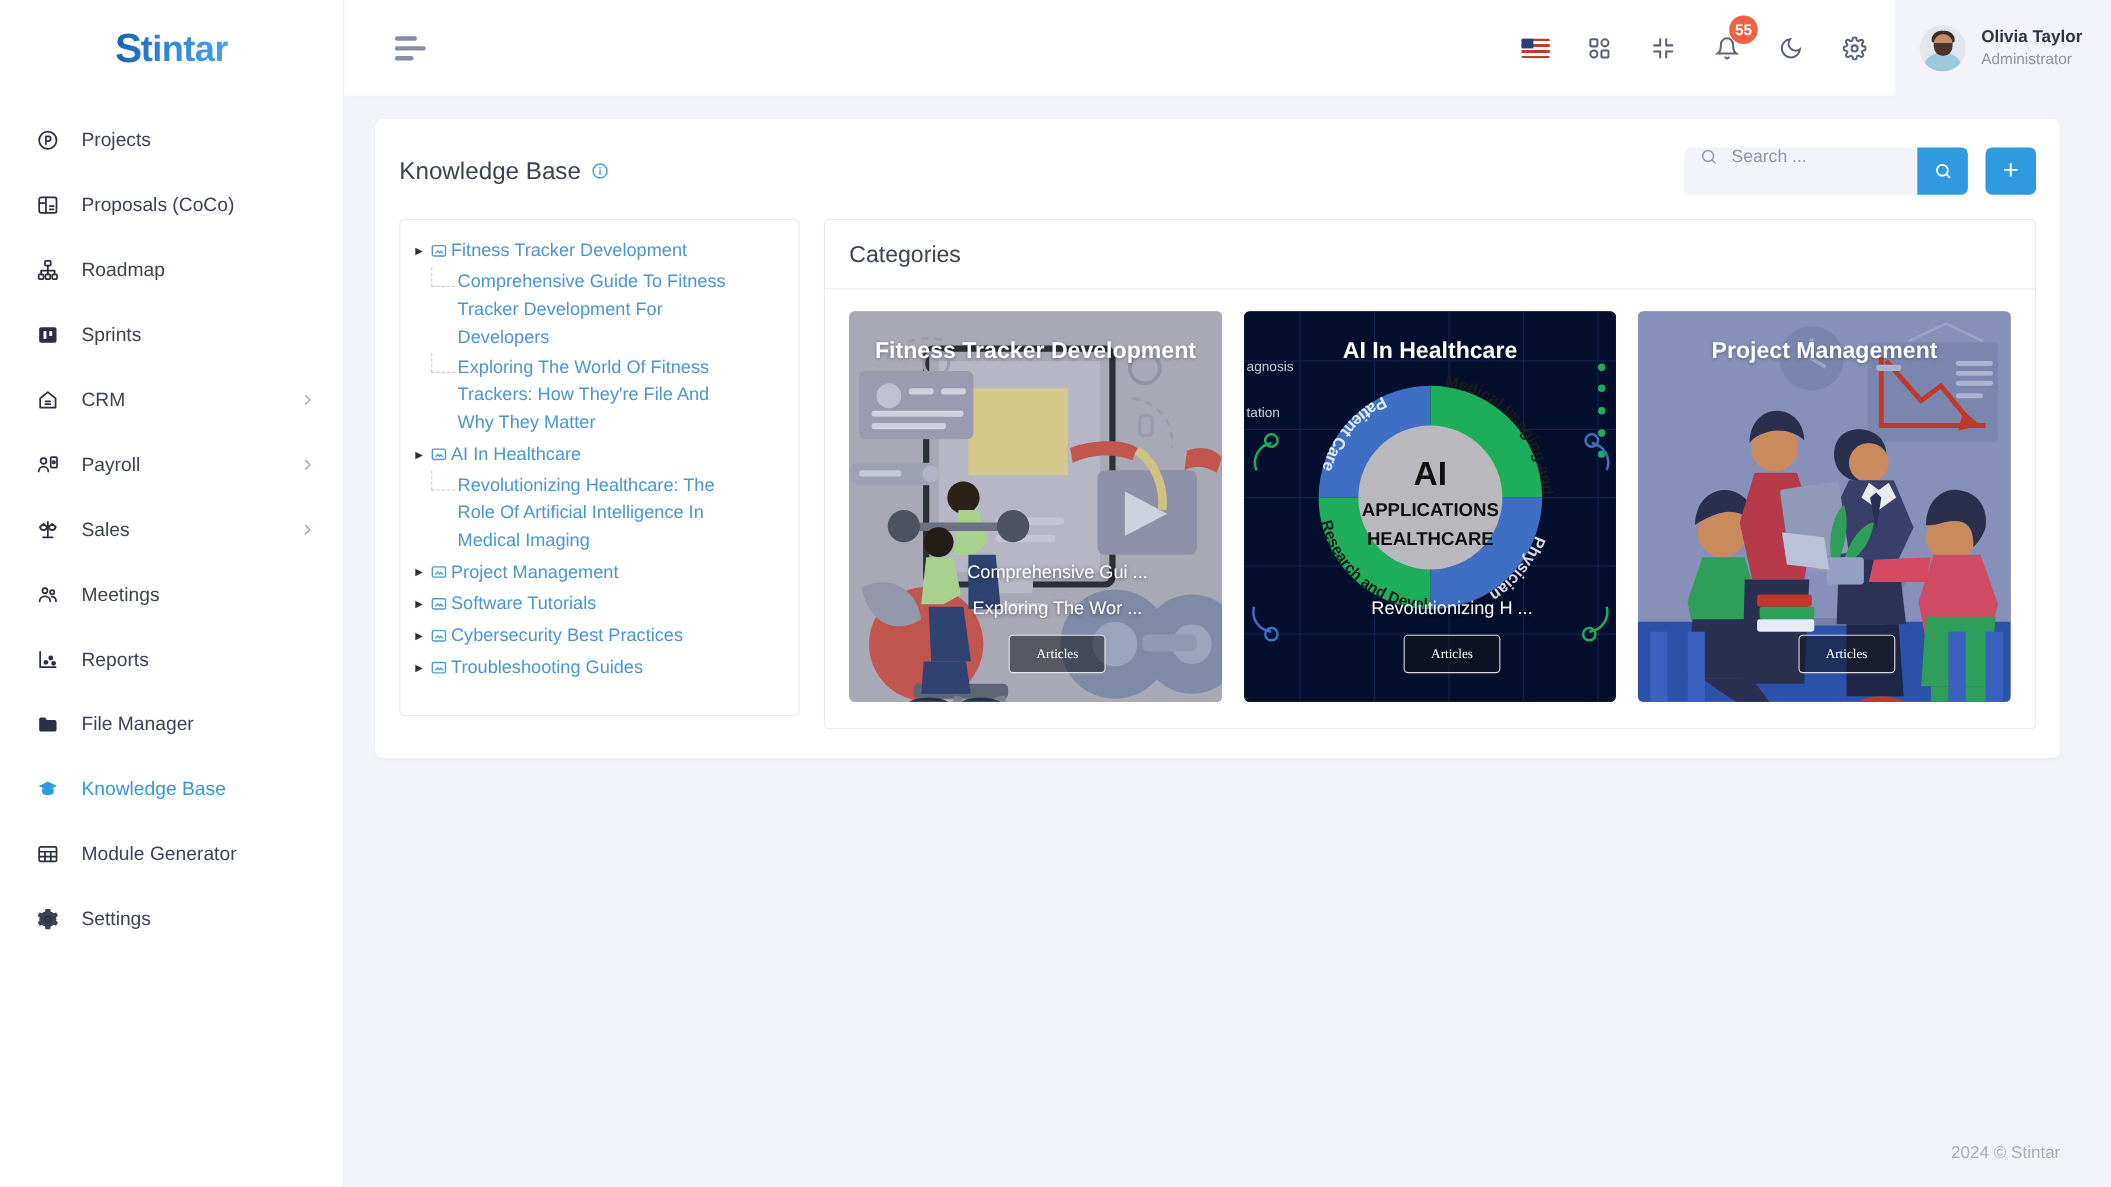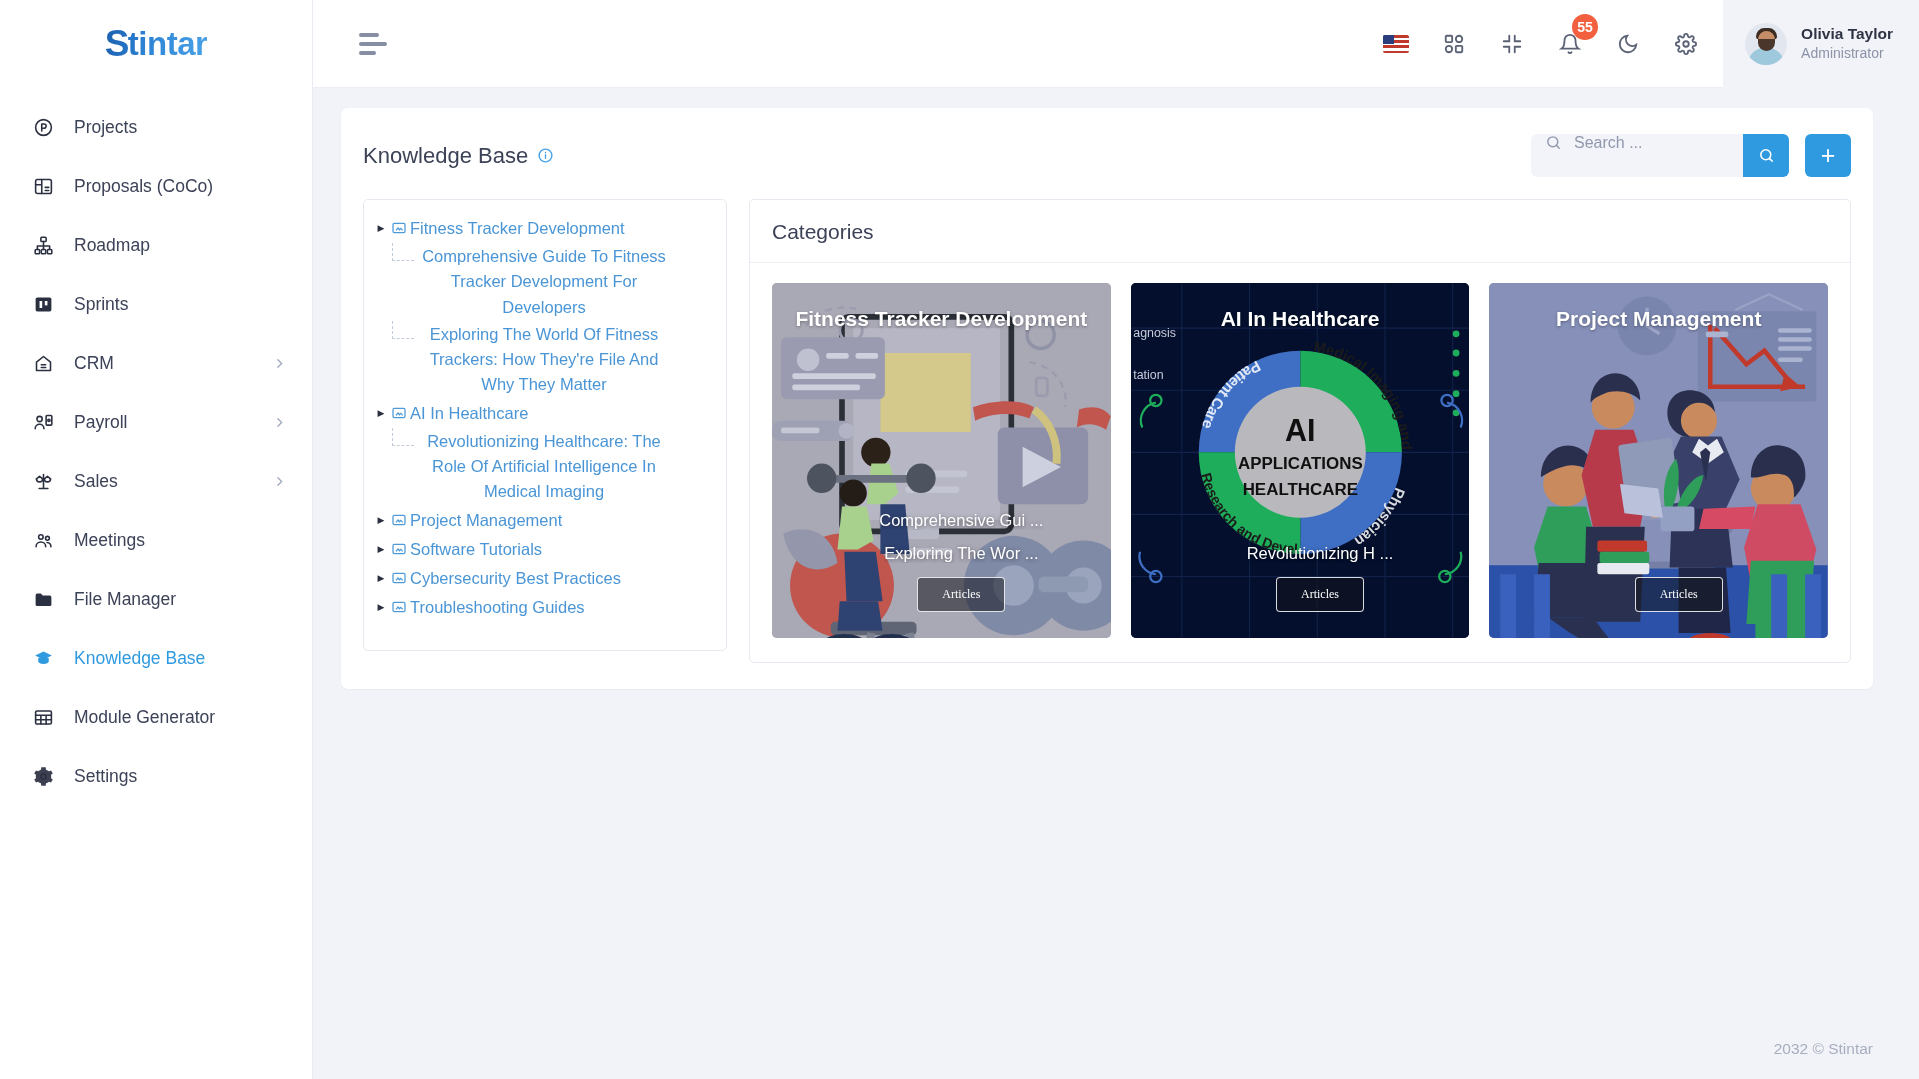--- a/index.html
+++ b/index.html
@@ -122,21 +122,21 @@
     width:364px; flex:0 0 364px; border:1px solid #e6e9f0; border-radius:5px;
     padding:14px 14px 20px 10px; min-height:452px;
   }
   .tree-node { display:flex; align-items:flex-start; padding:2px 0; }
   .tree-caret {
     width:14px; flex:0 0 14px; padding-top:7px; color:#2b3041; font-size:9px; cursor:pointer;
     display:flex; justify-content:center;
   }
   .tree-file-ico { width:22px; flex:0 0 22px; padding-top:4px; color:#4e9ad8; display:flex; justify-content:center; }
   .tree-label { font-size:16.5px; color:#4a95d6; line-height:1.53; cursor:pointer; }
-  .tree-child { display:flex; align-items:flex-start; padding:1px 0 1px 16px;text-align:center; }
+  .tree-child { display:flex; align-items:flex-start; padding:1px 0 1px 16px; }
   .tree-conn {
     width:26px; flex:0 0 26px; height:20px; margin-top:6px; position:relative;
   }
   .tree-conn::before {
     content:""; position:absolute; left:2px; top:-7px; bottom:9px; width:0;
     border-left:1px dashed #c3ccda;
   }
   .tree-conn::after {
     content:""; position:absolute; left:2px; bottom:9px; width:22px; height:0;
     border-top:1px dashed #c3ccda;
@@ -276,20 +276,32 @@
   </div>
   <div class="nav-item">
     <span class="nav-ico">
             <svg width="21" height="21" viewBox="0 0 24 24" fill="none" stroke="currentColor" stroke-width="1.8" stroke-linecap="round" stroke-linejoin="round">
               <circle cx="9" cy="8" r="2.6"></circle>
               <circle cx="16.5" cy="9.5" r="2.2"></circle>
               <path d="M3.5 19c0-3 2.4-5.2 5.5-5.2s5.5 2.2 5.5 5.2M16 14.2c2.6.2 4.5 2.2 4.5 4.8"></path>
             </svg>
           </span>
     <span class="nav-label">Meetings</span>
+
+  </div>
+  <div class="nav-item">
+    <span class="nav-ico">
+            <svg width="21" height="21" viewBox="0 0 24 24" fill="none" stroke="currentColor" stroke-width="1.8" stroke-linecap="round" stroke-linejoin="round">
+              <path d="M4 4v16h16"></path>
+              <circle cx="10" cy="15" r="1.6" fill="currentColor"></circle>
+              <circle cx="15" cy="10.5" r="1.6" fill="currentColor"></circle>
+              <circle cx="18" cy="16" r="1.6" fill="currentColor"></circle>
+            </svg>
+          </span>
+    <span class="nav-label">Reports</span>
 
   </div>
   <div class="nav-item">
     <span class="nav-ico">
             <svg width="21" height="21" viewBox="0 0 24 24" fill="none" stroke="currentColor" stroke-width="1.8" stroke-linecap="round" stroke-linejoin="round">
               <path d="M3 7a2 2 0 0 1 2-2h4l2 2.5h8a2 2 0 0 1 2 2V18a1.5 1.5 0 0 1-1.5 1.5h-15A1.5 1.5 0 0 1 3 18z" fill="currentColor" stroke="none"></path>
             </svg>
           </span>
     <span class="nav-label">File Manager</span>
 
@@ -713,16 +725,16 @@
     </div>
   </div>
               </div>
           </div>
 
         </div>
       </section>
     </div>
 
     <footer class="footer">
-      <span>2032 © Stintar</span>
+      <span>2024 © Stintar</span>
     </footer>
   </div>
 </div>
 
 </body></html>

